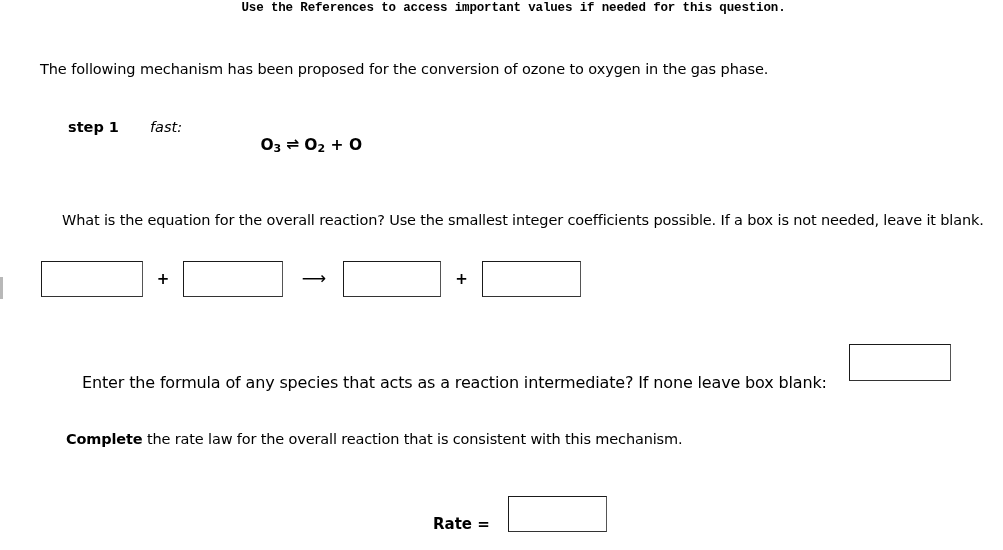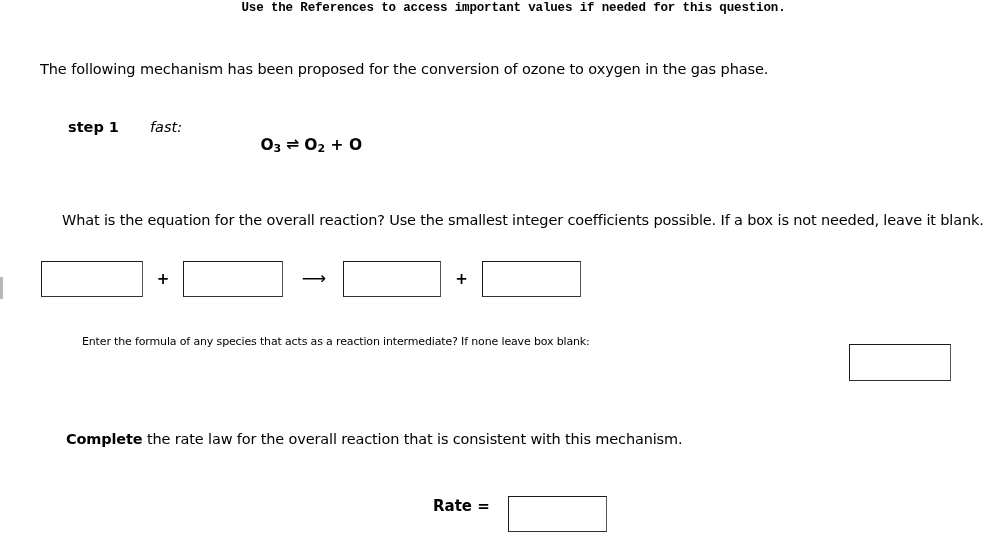--- a/index.html
+++ b/index.html
@@ -153,23 +153,23 @@
     left: 0px;
     top: 277px;
     width: 3px;
     height: 22px;
     background: #b8b8b8;
   }
 
   
   .q-intermediate {
     position: absolute;
-    top: 335px;
+    top: 373px;
     left: 82px;
-    font-size: 11px;
+    font-size: 16px;
     letter-spacing: -0.15px;
   }
   .box-intermediate {
     position: absolute;
     top: 344px;
     left: 849px;
     width: 102px;
     height: 37px;
   }
 
@@ -193,21 +193,21 @@
     vertical-align: 5px;
     font-weight: bold;
   }
 
   
   .rate-row {
     position: absolute;
     top: 496px;
     left: 433px;
     display: flex;
-    align-items: flex-start;
+    align-items: flex-end;
   }
   .rate-label {
     font-size: 15px;
     font-weight: bold;
     margin-right: 18px;
     position: relative;
     top: 1px;
   }
   .box-rate {
     width: 99px;

